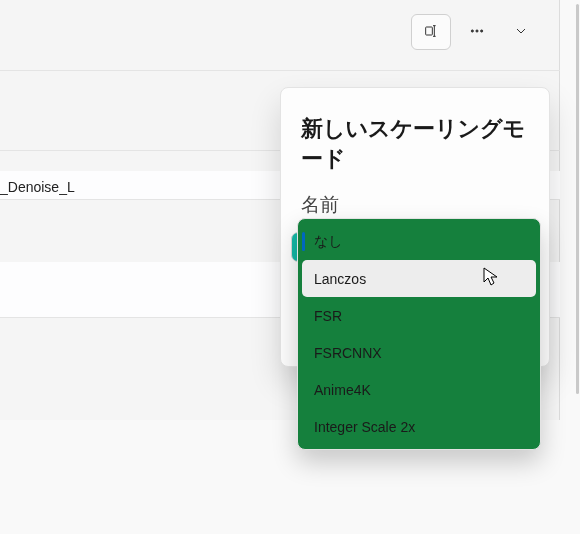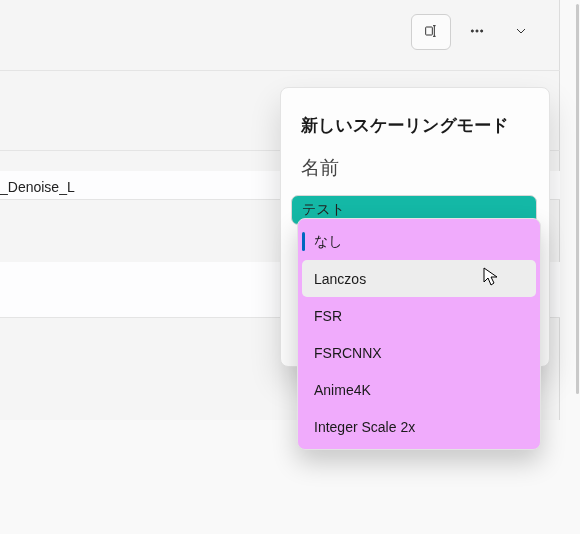--- a/index.html
+++ b/index.html
@@ -76,21 +76,21 @@
     top: 87px;
     width: 270px;
     height: 280px;
     background: #fdfdfd;
     border: 1px solid #e3e3e3;
     border-radius: 8px;
     box-shadow: 0 16px 32px rgba(0,0,0,.14);
     padding: 26px 0 0 0;
   }
   .dialog h2 {
-    font-size: 17px;
+    font-size: 22px;
     font-weight: 600;
     padding: 0 20px 18px 20px;
   }
   .dlg-label {
     font-size: 19px;
     color: #444;
     padding: 0 20px 6px 20px;
   }
   .dlg-input {
     margin: 8px 12px 0 10px;
@@ -115,21 +115,21 @@
     background: #0067c0;
     border-radius: 4px;
   }
 
   
   .dropdown {
     position: absolute;
     left: 297px;
     top: 218px;
     width: 244px;
-    background: #f0abfc;
+    background: #15803d;
     border: 1px solid #e3e3e3;
     border-radius: 8px;
     box-shadow: 0 12px 26px rgba(0,0,0,.20);
     padding: 4px;
     z-index: 10;
   }
   .dd-item {
     position: relative;
     height: 37px;
     display: flex;

